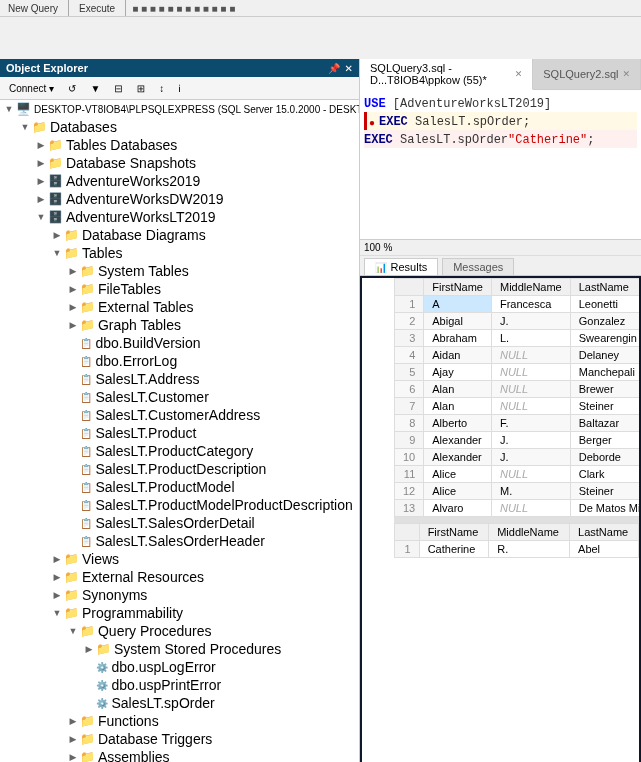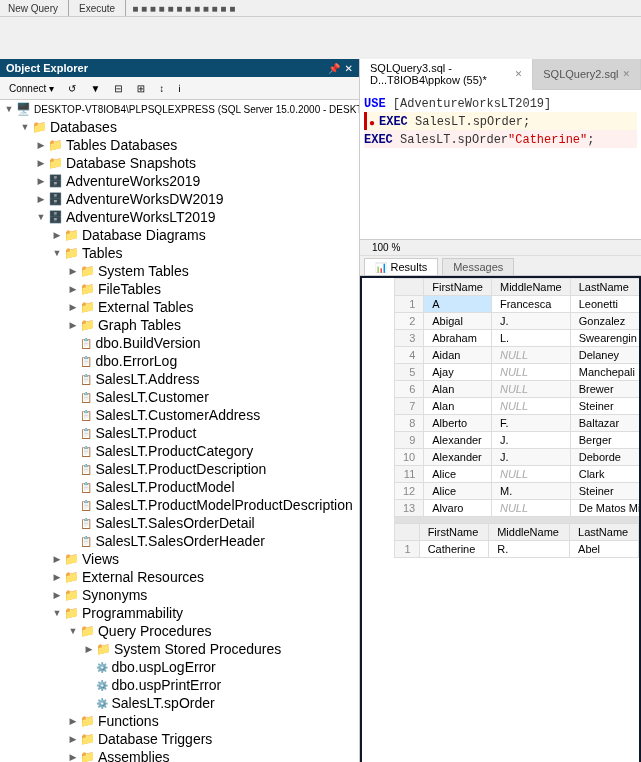--- a/index.html
+++ b/index.html
@@ -124,21 +124,21 @@
       padding: 4px;
       font-family: 'Courier New', monospace;
       font-size: 12px;
       min-height: 150px;
       border-bottom: 1px solid #ccc;
       overflow: auto;
     }
 
     .zoom-bar {
       background: #f0f0f0;
-      padding: 2px 12px;
+      padding: 2px 4px;
       font-size: 10px;
       border-bottom: 1px solid #ddd;
     }
 
     .results-area {
       flex: 1;
       display: flex;
       flex-direction: column;
       overflow: hidden;
     }

